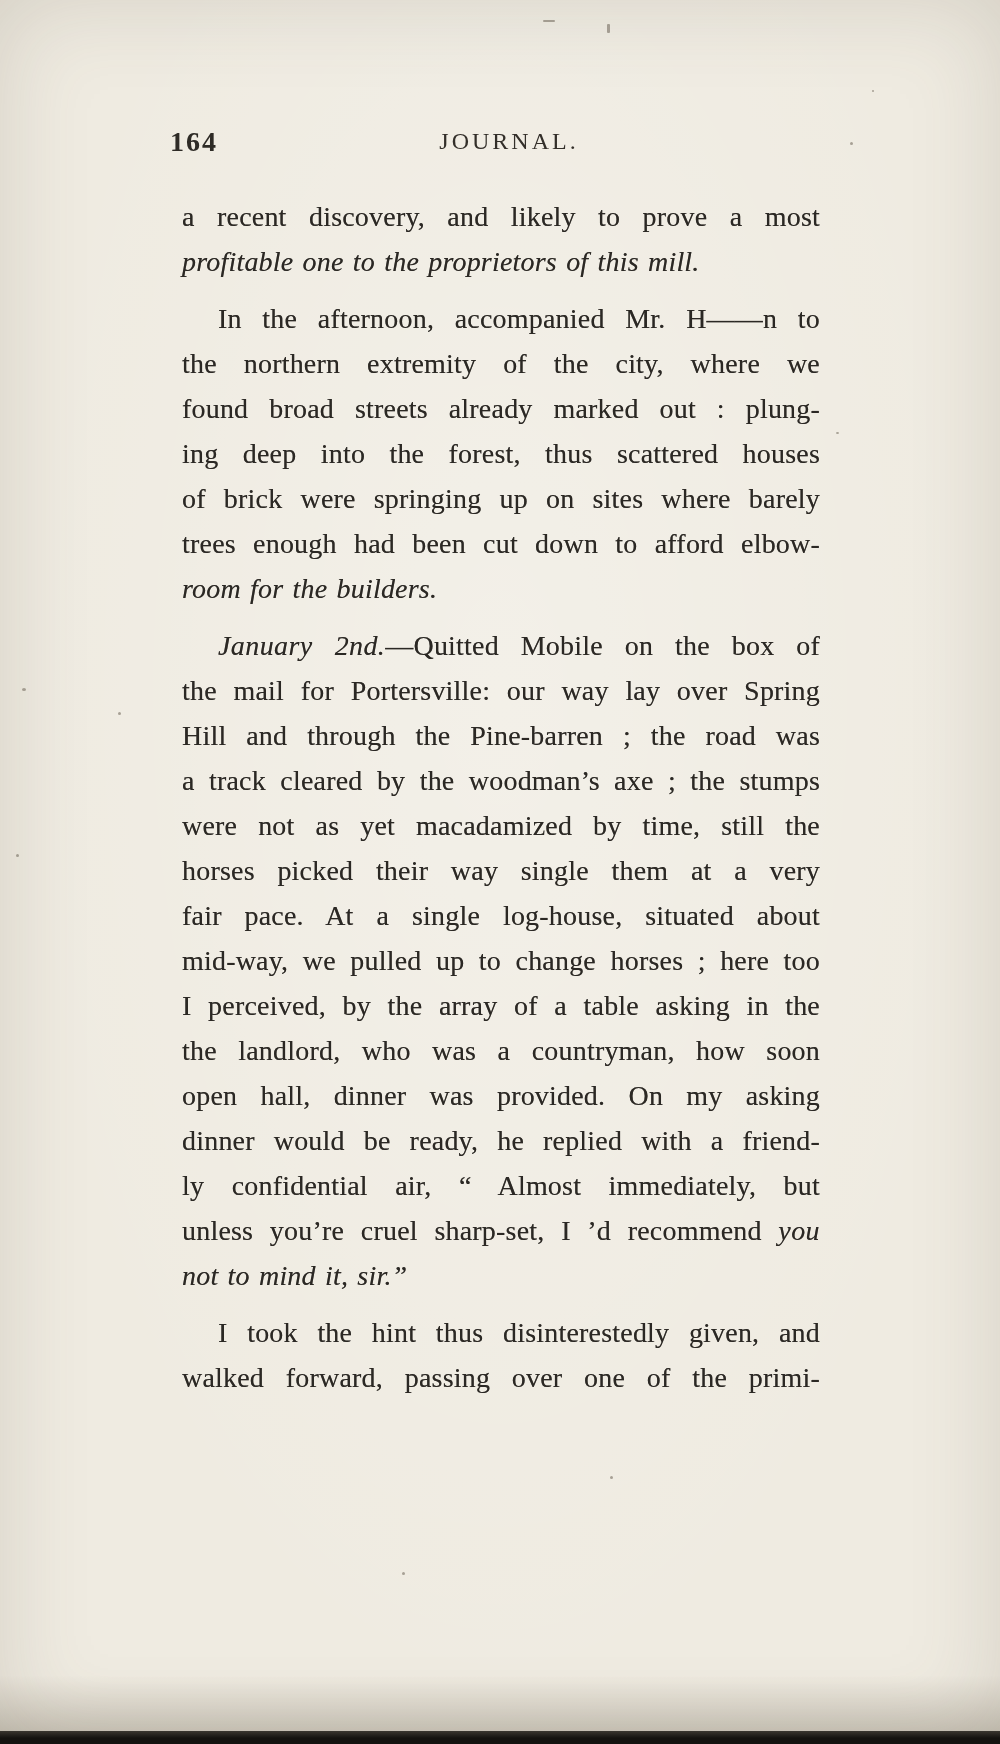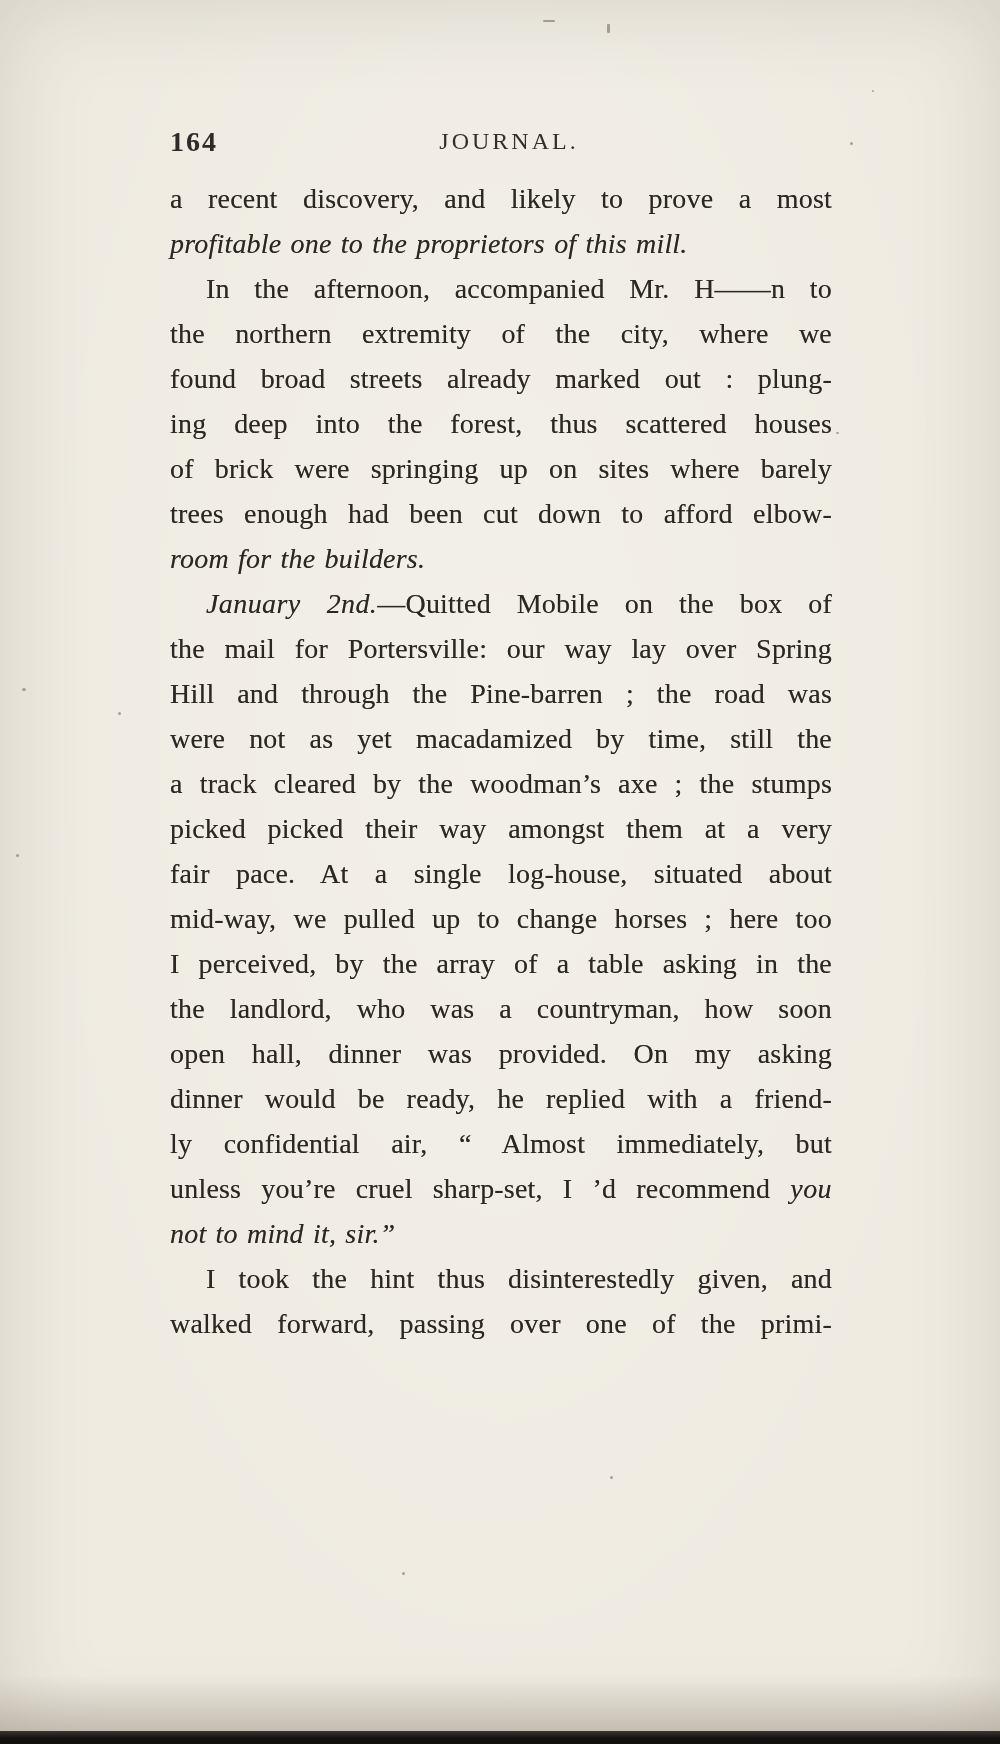--- a/index.html
+++ b/index.html
@@ -18,21 +18,21 @@
     box-shadow: inset 0 0 90px rgba(95,85,68,0.18);
     overflow: hidden;
     font-family: "Liberation Serif", "DejaVu Serif", serif;
     color: #2b2824;
     box-sizing: border-box;
     padding: 126px 168px 0 170px;
   }
   .page-header {
     position: relative;
     height: 30px;
-    margin-bottom: 20px;
+    margin-bottom: 38px;
   }
   .page-number {
     position: absolute;
     left: 0;
     top: 0;
     font-size: 28px;
     font-weight: bold;
     letter-spacing: 2px;
     color: #2e2b26;
   }
@@ -43,21 +43,21 @@
     top: 2px;
     text-align: center;
     font-size: 24px;
     letter-spacing: 3px;
     color: #332f2a;
   }
   .page-body {
     text-rendering: optimizeLegibility;
   }
   .paragraph {
-    margin: 0;
+    margin: 12px;
   }
   .line {
     font-size: 28px;
     line-height: 45px;
     letter-spacing: 0.2px;
     word-spacing: 2px;
     text-align: justify;
     text-align-last: justify;
     white-space: normal;
     text-shadow: 0 0 0.5px rgba(43,40,36,0.55);
@@ -130,23 +130,23 @@
         <div class="line">found broad streets already marked out : plung-</div>
         <div class="line">ing deep into the forest, thus scattered houses</div>
         <div class="line">of brick were springing up on sites where barely</div>
         <div class="line">trees enough had been cut down to afford elbow-</div>
         <div class="line short">room for the builders.</div>
       </div>
       <div class="paragraph">
         <div class="line indent"><i>January 2nd.</i>—Quitted Mobile on the box of</div>
         <div class="line">the mail for Portersville: our way lay over Spring</div>
         <div class="line">Hill and through the Pine-barren ; the road was</div>
+        <div class="line">a track cleared by the woodman’s axe ; the stumps</div>
         <div class="line">were not as yet macadamized by time, still the</div>
-        <div class="line">a track cleared by the woodman’s axe ; the stumps</div>
-        <div class="line">picked picked their way amongst them at a very</div>
+        <div class="line">horses picked their way single them at a very</div>
         <div class="line">fair pace. At a single log-house, situated about</div>
         <div class="line">mid-way, we pulled up to change horses ; here too</div>
         <div class="line">I perceived, by the array of a table asking in the</div>
         <div class="line">the landlord, who was a countryman, how soon</div>
         <div class="line">open hall, dinner was provided. On my asking</div>
         <div class="line">dinner would be ready, he replied with a friend-</div>
         <div class="line">ly confidential air, “ Almost immediately, but</div>
         <div class="line">unless you’re cruel sharp-set, I ’d recommend <i>you</i></div>
         <div class="line short">not to mind it, sir.”</div>
       </div>

